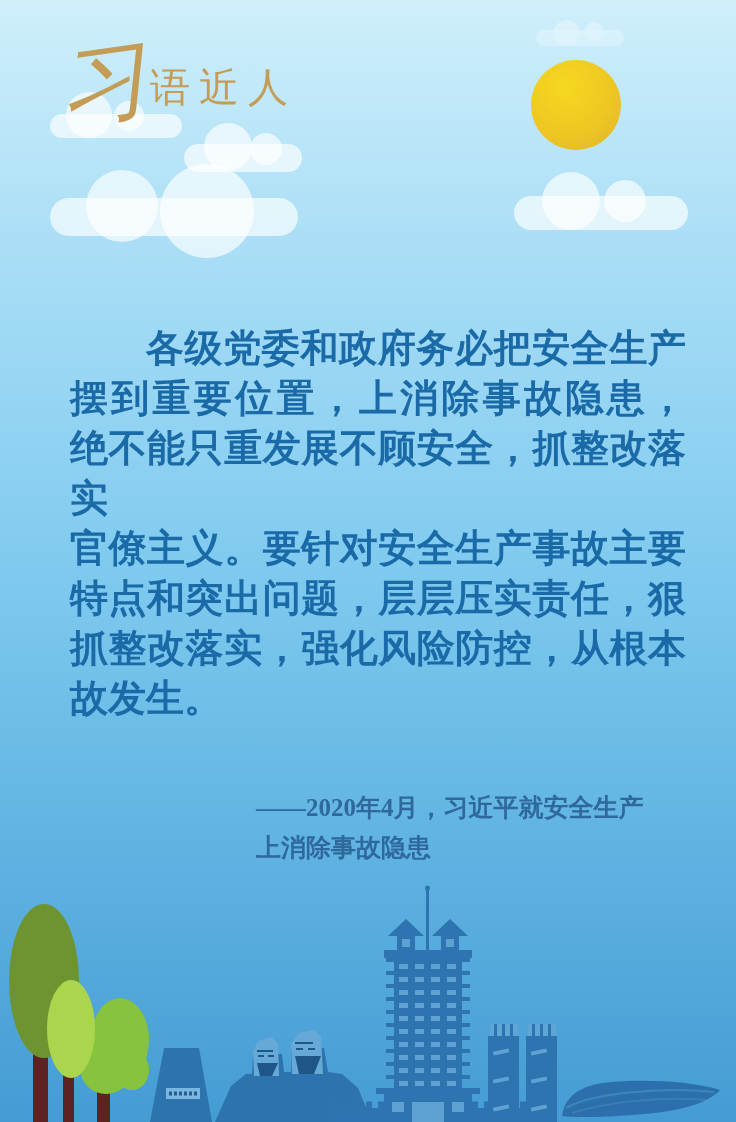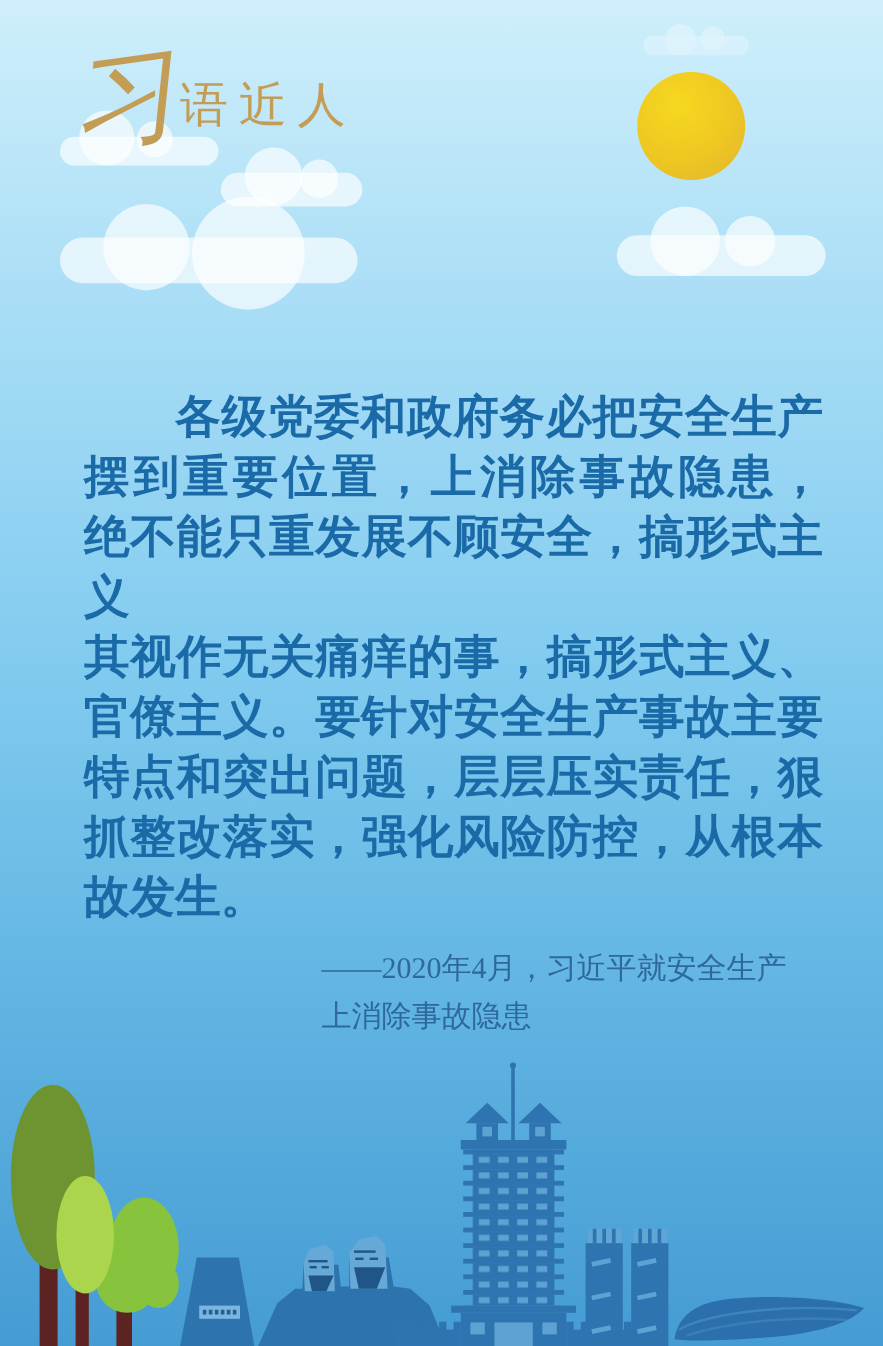--- a/index.html
+++ b/index.html
@@ -33,22 +33,22 @@
   .logo{position:absolute;left:58px;top:40px;color:#c39c55;display:flex;align-items:flex-end;}
   .logo-xi{font-size:88px;line-height:1;font-style:italic;transform:rotate(-8deg);}
   .logo-rest{font-size:40px;letter-spacing:9px;margin:0 0 13px 4px;}
   
   .quote{position:absolute;left:70px;top:308px;width:616px;color:#1b6aa8;
     font-weight:bold;font-size:38px;line-height:50px;margin-top:15px;}
   .quote .line{text-align:justify;text-align-last:justify;}
   .quote .line.first{text-indent:76px;}
   .quote .line.last{text-align-last:left;}
   
-  .attribution{position:absolute;left:268px;top:788px;width:430px;color:#2e689c;
-    font-weight:normal;font-size:25px;line-height:40px;}
+  .attribution{position:absolute;left:256px;top:788px;width:430px;color:#2e689c;
+    font-weight:bold;font-size:25px;line-height:40px;}
   
   .scene{position:absolute;left:0;bottom:0;width:736px;height:240px;}
 </style>
 </head>
 <body>
 
 <div class="poster">
 
   <div class="sun"></div>
   <div class="cloud c5"></div>
@@ -58,22 +58,21 @@
   <div class="cloud c4"></div>
 
   <div class="logo">
     <span class="logo-xi">习</span>
     <span class="logo-rest">语近人</span>
   </div>
 
   <div class="quote">
     <div class="line first">各级党委和政府务必把安全生产</div>
     <div class="line">摆到重要位置，上消除事故隐患，</div>
-    <div class="line">绝不能只重发展不顾安全，搞形式主义</div>
-    <div class="line">其视作无关痛痒的事，搞形式主义、</div>
+    <div class="line">绝不能只重发展不顾安全，抓整改落实</div>
     <div class="line">官僚主义。要针对安全生产事故主要</div>
     <div class="line">特点和突出问题，层层压实责任，狠</div>
     <div class="line">抓整改落实，强化风险防控，从根本</div>
     <div class="line last">故发生。</div>
   </div>
 
   <div class="attribution">
     <div>——2020年4月，习近平就安全生产</div>
     <div>上消除事故隐患</div>
   </div>

